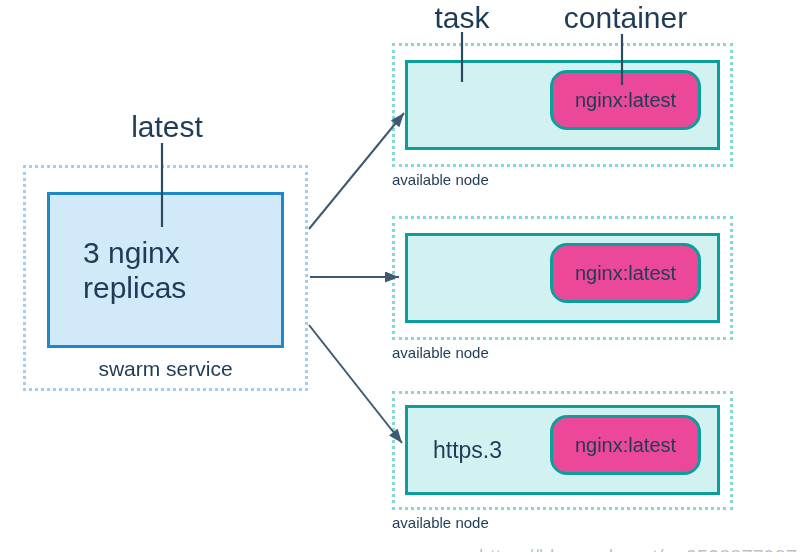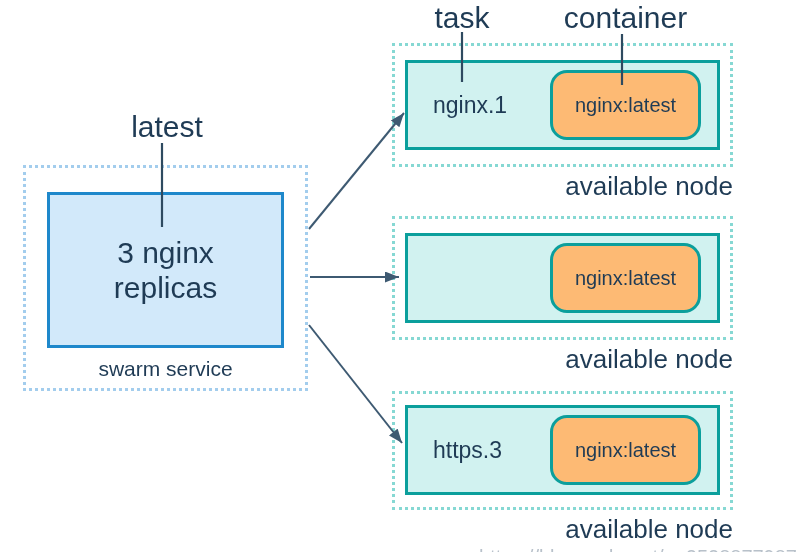--- a/index.html
+++ b/index.html
@@ -35,21 +35,20 @@
   .swarm-box {
     position: absolute;
     left: 21px; top: 24px;
     width: 237px; height: 156px;
     background: #d2e9fa;
     border: 3px solid #1e88cb;
     display: flex; align-items: center; justify-content: center;
   }
   .swarm-box-text {
     width: 165px;
-    text-align: center;
     font-size: 30px;
     line-height: 1.17;
     color: #1f3b55;
   }
   .swarm-caption {
     position: absolute;
     left: 0; right: 0; bottom: 7px;
     text-align: center;
     font-size: 21px;
     color: #1f3b55;
@@ -81,36 +80,36 @@
   .task-name {
     margin-left: 25px;
     font-size: 23px;
     color: #1f3b55;
     white-space: nowrap;
   }
 
   .container-pill {
     position: absolute;
     left: 142px; top: 7px;
-    width: 151px; height: 70px;
-    background: #fdba74;
+    width: 151px; height: 60px;
+    background: #ec4899;
     border: 3px solid #0b9f9c;
     border-radius: 17px;
     display: flex; align-items: center; justify-content: center;
   }
   .container-pill-text {
     font-size: 20px;
     color: #1f3b55;
     white-space: nowrap;
   }
 
   .node-caption {
     margin-top: 4px;
-    text-align: right;
-    font-size: 26px;
+    text-align: left;
+    font-size: 15px;
     color: #1f3b55;
   }
 
   
   .watermark {
     position: absolute;
     right: 3px; top: 528px;
     font-size: 20px;
     color: rgba(176, 186, 196, 0.9);
     white-space: nowrap;
@@ -141,21 +140,20 @@
   <div class="swarm-dotted">
     <div class="swarm-box">
       <div class="swarm-box-text">3 nginx replicas</div>
     </div>
     <div class="swarm-caption">swarm service</div>
   </div>
 
   <div class="node-group node-group-1">
     <div class="node-dotted">
       <div class="node-teal">
-        <div class="task-name">nginx.1</div>
         <div class="container-pill">
           <div class="container-pill-text">nginx:latest</div>
         </div>
       </div>
     </div>
     <div class="node-caption">available node</div>
   </div>
 
   <div class="node-group node-group-2">
     <div class="node-dotted">

